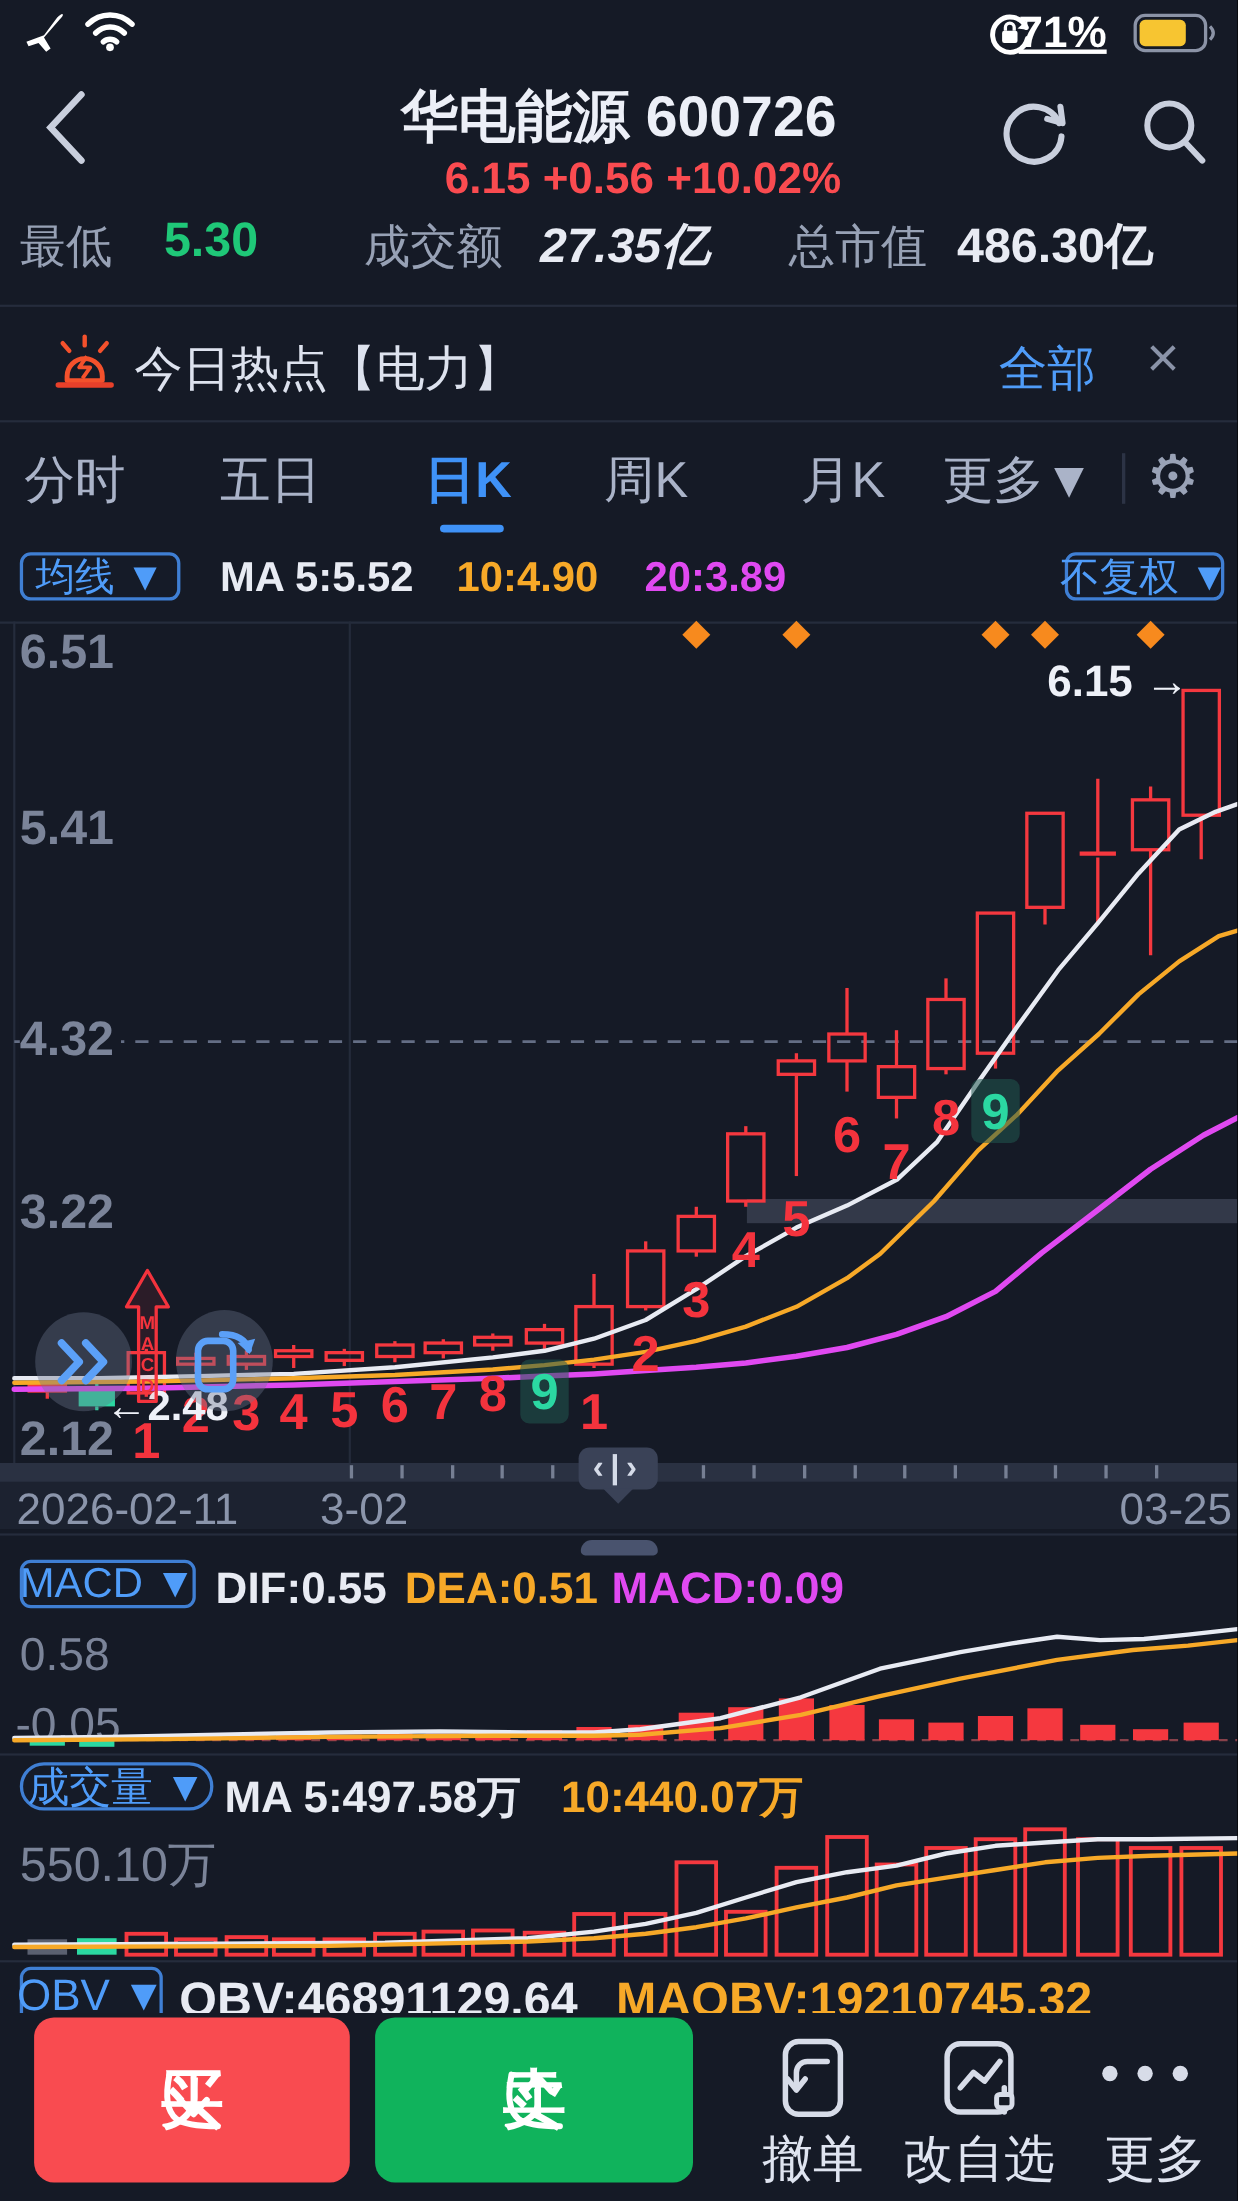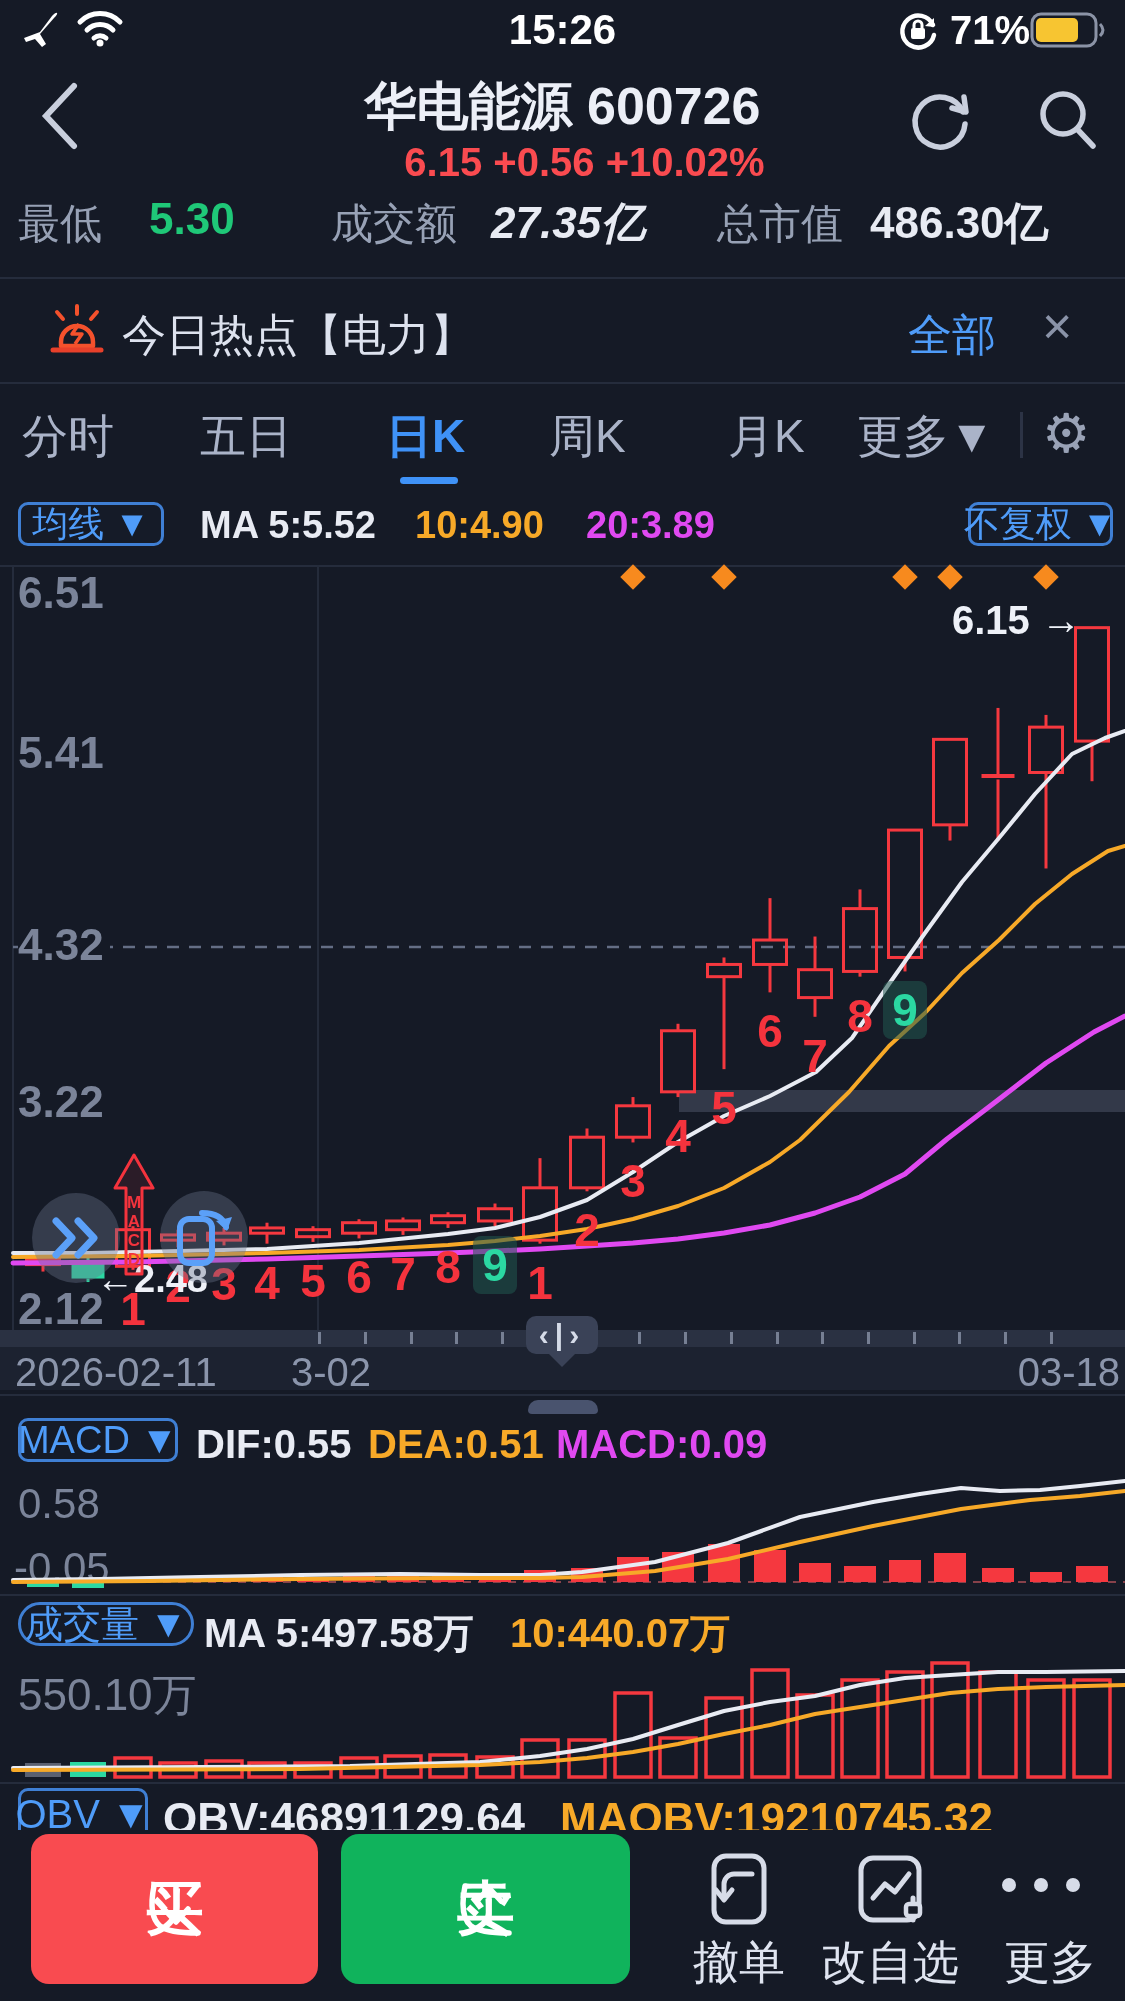--- a/index.html
+++ b/index.html
@@ -53,30 +53,29 @@
       </svg>
   </div>
   <div class="abs" style="left:76px;top:8px;width:48px;height:40px;">
     <svg width="48" height="40" viewBox="0 0 48 40">
       <path d="M4 14 A28 28 0 0 1 44 14" stroke="#fff" stroke-width="5" fill="none" stroke-linecap="round"></path>
       <path d="M11 22 A18 18 0 0 1 37 22" stroke="#fff" stroke-width="5" fill="none" stroke-linecap="round"></path>
       <path d="M18 30 A9 9 0 0 1 30 30" stroke="#fff" stroke-width="5" fill="none" stroke-linecap="round"></path>
       <circle cx="24" cy="35" r="3.5" fill="#fff"></circle>
       </svg>
   </div>
-  <div class="abs sb-time" style="left:0;top:6px;width:1125px;text-align:center;">15:26</div>
   <div class="abs" style="left:897px;top:10px;width:42px;height:42px;">
     <svg width="42" height="42" viewBox="0 0 42 42">
       <path d="M36 15 A16 16 0 1 0 37 25" stroke="#fff" stroke-width="4.5" fill="none" stroke-linecap="round"></path>
       <path d="M37 8 L37 17 L28 16 Z" fill="#fff"></path>
       <rect x="14" y="18" width="14" height="11" rx="2" fill="#fff"></rect>
       <path d="M17 18 v-3 a4 4 0 0 1 8 0 v3" stroke="#fff" stroke-width="3" fill="none"></path>
       </svg>
   </div>
-  <div class="abs sb-batt" style="left:950px;top:8px;">71%</div>
+  <div class="abs sb-batt" style="left:926px;top:8px;text-decoration:underline;">71%</div>
   <div class="abs" style="left:1030px;top:10px;width:80px;height:40px;">
     <svg width="80" height="40" viewBox="0 0 80 40">
       <rect x="2" y="4" width="64" height="32" rx="9" stroke="#8b93a6" stroke-width="3" fill="none"></rect>
       <rect x="6" y="8" width="42" height="24" rx="5" fill="#f7c531"></rect>
       <path d="M70 14 q6 6 0 12" stroke="#8b93a6" stroke-width="3" fill="none"></path>
       </svg>
   </div>
 
   <div class="abs" style="left:34px;top:78px;width:50px;height:76px;">
     <svg width="50" height="76" viewBox="0 0 50 76">
@@ -289,21 +288,21 @@
       <div class="abs" style="left:821px;top:1332px;width:3px;height:12px;background:#767f93;"></div>
       <div class="abs" style="left:867px;top:1332px;width:3px;height:12px;background:#767f93;"></div>
       <div class="abs" style="left:913px;top:1332px;width:3px;height:12px;background:#767f93;"></div>
       <div class="abs" style="left:958px;top:1332px;width:3px;height:12px;background:#767f93;"></div>
       <div class="abs" style="left:1004px;top:1332px;width:3px;height:12px;background:#767f93;"></div>
       <div class="abs" style="left:1050px;top:1332px;width:3px;height:12px;background:#767f93;"></div>
     </div>
   <div class="scrub" style="left:526px;top:1316px;width:72px;height:38px;">‹|›</div>
   <div class="date-label" style="left:15px;top:1350px;">2026-02-11</div>
   <div class="date-label" style="left:286px;top:1350px;width:90px;text-align:center;">3-02</div>
-  <div class="date-label" style="left:1000px;top:1350px;width:120px;text-align:right;">03-18</div>
+  <div class="date-label" style="left:1000px;top:1350px;width:120px;text-align:right;">03-25</div>
 
   <div class="hairline" style="top:1394px;"></div>
   <div class="pane-tab" style="left:528px;top:1400px;width:70px;height:14px;"></div>
   <div class="pill" style="left:18px;top:1418px;width:160px;height:44px;font-size:38px;">MACD ▼</div>
   <div class="legend c-white" style="left:196px;top:1422px;font-size:40px;">DIF:0.55</div>
   <div class="legend c-orange" style="left:368px;top:1422px;font-size:40px;">DEA:0.51</div>
   <div class="legend c-magenta" style="left:556px;top:1422px;font-size:40px;">MACD:0.09</div>
   <div class="axis-label" style="left:18px;top:1480px;font-size:42px;font-weight:normal;">0.58</div>
   <div class="axis-label" style="left:14px;top:1544px;font-size:42px;font-weight:normal;">-0.05</div>
   <svg id="macd-svg" style="left:0;top:1395px;" width="1125" height="197" viewBox="0 1395 1125 197">

